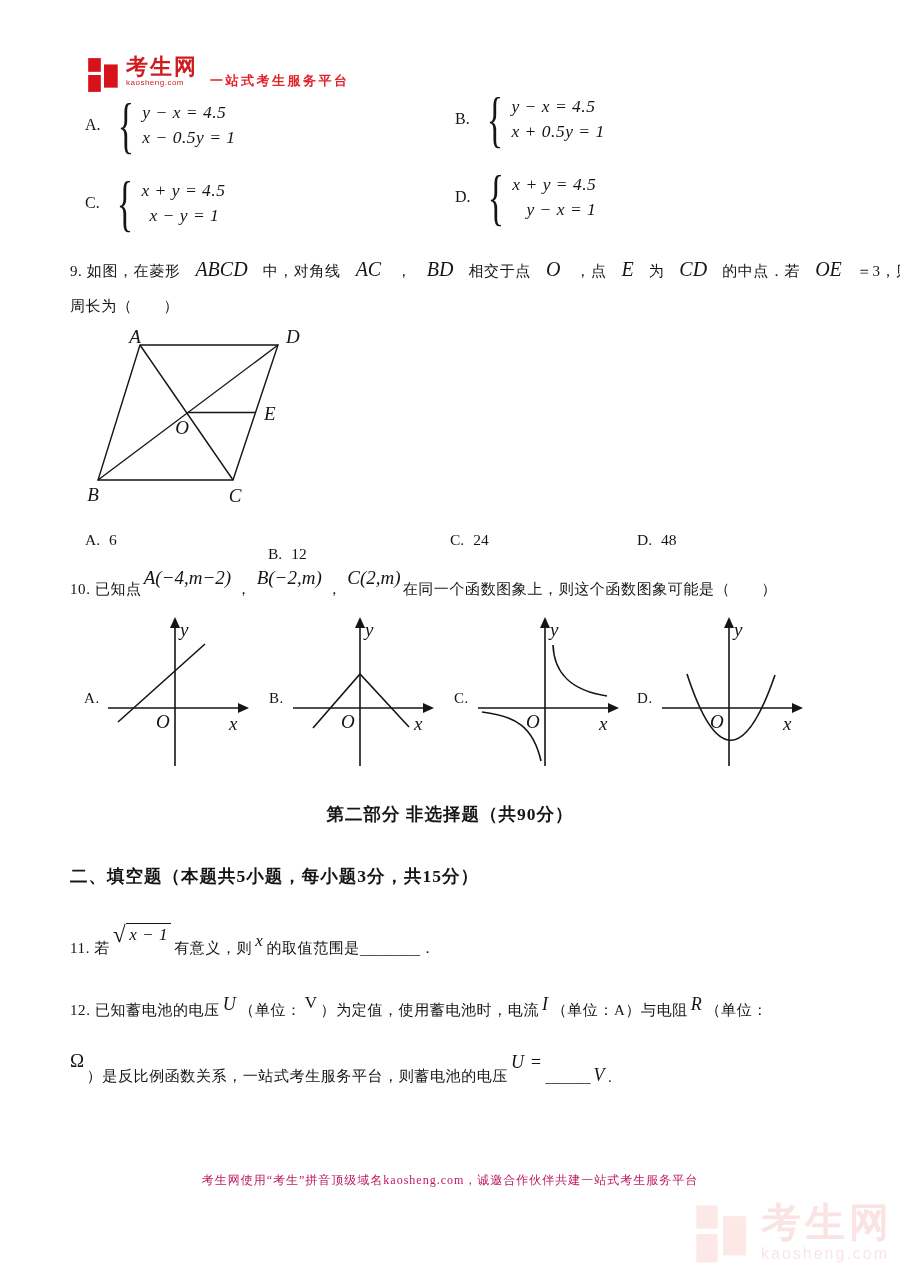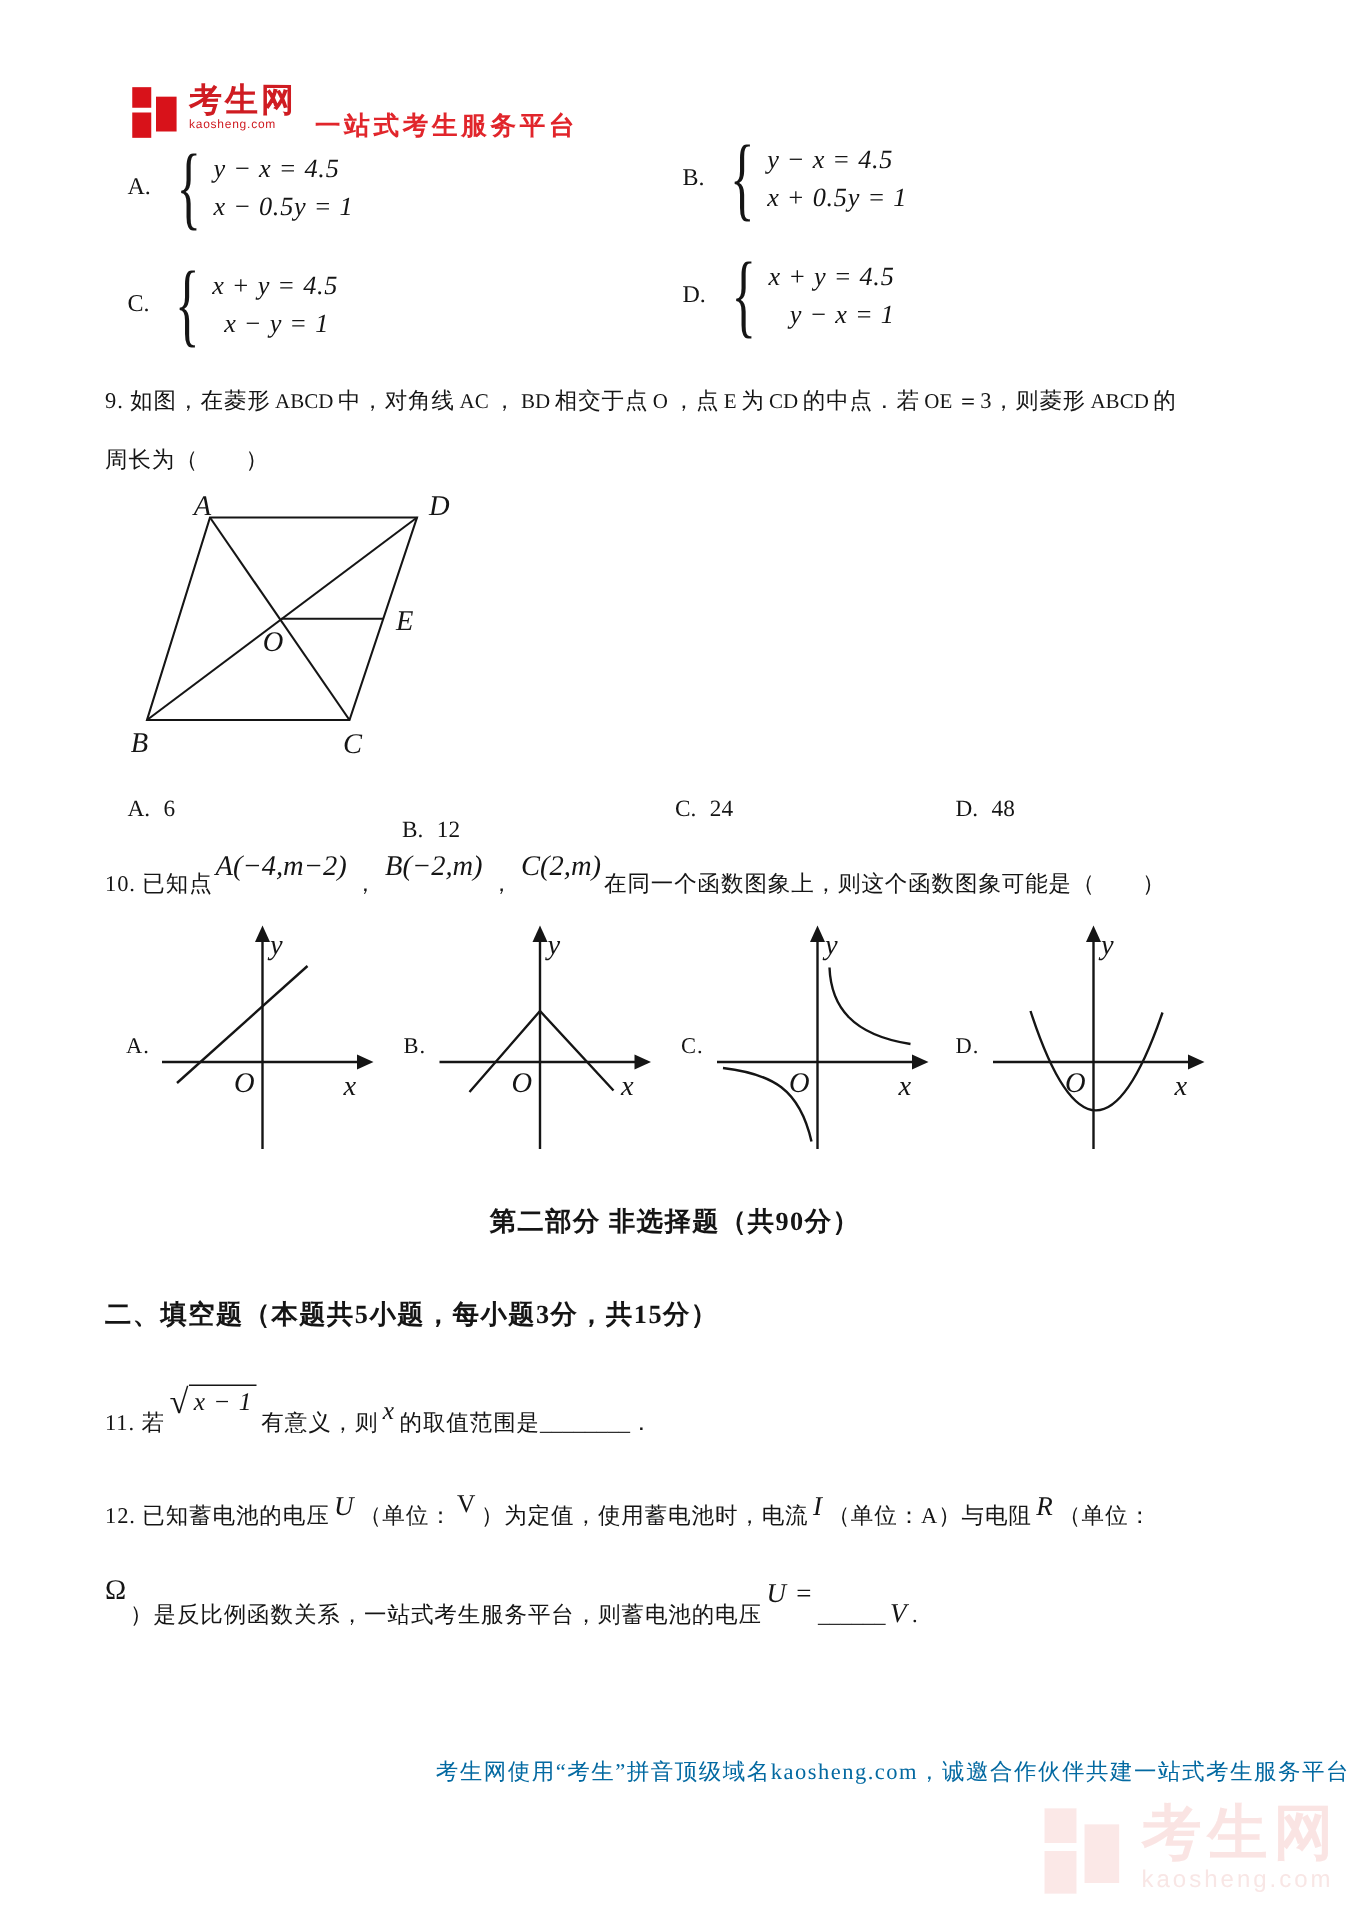--- a/index.html
+++ b/index.html
@@ -6,32 +6,32 @@
   .page{position:relative;width:900px;height:1273px;background:#fff;overflow:hidden;
         font-family:"Liberation Serif","DejaVu Serif",serif;color:#151515;}
   .abs{position:absolute;}
   
   .logo{display:flex;align-items:flex-start;}
   .logo-col{margin-left:6px;line-height:1;}
   .logo-brand{font-family:"Liberation Sans","DejaVu Sans",sans-serif;font-weight:bold;
               font-size:22px;color:#cf1c22;letter-spacing:2px;}
   .logo-domain{font-family:"Liberation Sans",sans-serif;font-size:8px;color:#cf1c22;
                letter-spacing:0.5px;margin-top:1px;}
-  .logo-slogan{font-family:"Liberation Sans",sans-serif;font-weight:bold;font-size:17px;
+  .logo-slogan{font-family:"Liberation Sans",sans-serif;font-weight:bold;font-size:13px;
                color:#e1252b;margin-left:12px;margin-top:16px;letter-spacing:2.5px;}
   
   .sys{display:flex;align-items:center;}
   .olabel{font-size:16px;margin-right:10px;}
   .brace{font-size:62px;font-weight:100;line-height:0.95;transform:scaleX(0.55);
          transform-origin:center;font-family:"Liberation Serif",serif;}
   .eqcol{display:flex;flex-direction:column;gap:4px;margin-left:2px;}
   .eqcol span{font-style:italic;font-size:17.5px;letter-spacing:0.5px;}
   
   .line{font-size:15px;letter-spacing:0.6px;white-space:nowrap;}
-  .mi{font-size:14px;margin:0 3px;letter-spacing:0;}
+  .mi{font-style:italic;font-size:20px;margin:0 15px;letter-spacing:0;}
   .flexline{display:flex;align-items:flex-end;font-size:15px;letter-spacing:0.6px;white-space:nowrap;}
   .pt{font-style:italic;font-size:19px;transform:translateY(-10px);margin:0 2px;letter-spacing:0;}
   .cm{padding:0 3px;}
   .choice{font-size:15.5px;}
   .choice .val{margin-left:9px;}
   
   .sqrt{display:inline-flex;align-items:flex-start;transform:translateY(-12px);margin:0 3px;}
   .rsign{font-size:23px;line-height:1;font-style:normal;}
   .radicand{border-top:1.6px solid #151515;font-style:italic;font-size:17px;padding:0 3px;line-height:1.25;}
   .mvar{font-style:italic;font-size:18px;transform:translateY(-5px);margin:0 3px;display:inline-block;}
@@ -41,21 +41,21 @@
   .blank{letter-spacing:0;}
   
   .center-title{width:100%;text-align:center;font-weight:bold;font-size:17.5px;letter-spacing:1px;}
   .sec-heading{font-weight:bold;font-size:17.5px;letter-spacing:1px;}
   
   table.data{border-collapse:collapse;}
   table.data td{border:1.4px solid #1a1a1a;text-align:center;vertical-align:middle;
                 font-size:17px;height:47px;padding:0;}
   td.ritalic{font-style:italic;}
   
-  .footer{width:100%;text-align:right;font-size:15px;letter-spacing:1px;color:#0369a1;}
+  .footer{width:100%;text-align:center;font-size:12px;letter-spacing:1px;color:#be185d;}
   .wm{display:flex;align-items:flex-start;opacity:0.55;}
   .wm-col{margin-left:10px;line-height:1;}
   .wm-brand{font-family:"Liberation Sans",sans-serif;font-weight:bold;font-size:40px;
             color:#f6cfcd;letter-spacing:4px;}
   .wm-domain{font-family:"Liberation Sans",sans-serif;font-size:16px;color:#f3d2d0;
              letter-spacing:2px;margin-top:4px;}
   svg text{font-family:"Liberation Serif","DejaVu Serif",serif;}
   .axlbl{font-style:italic;font-size:19px;}
 </style>
 </head>

